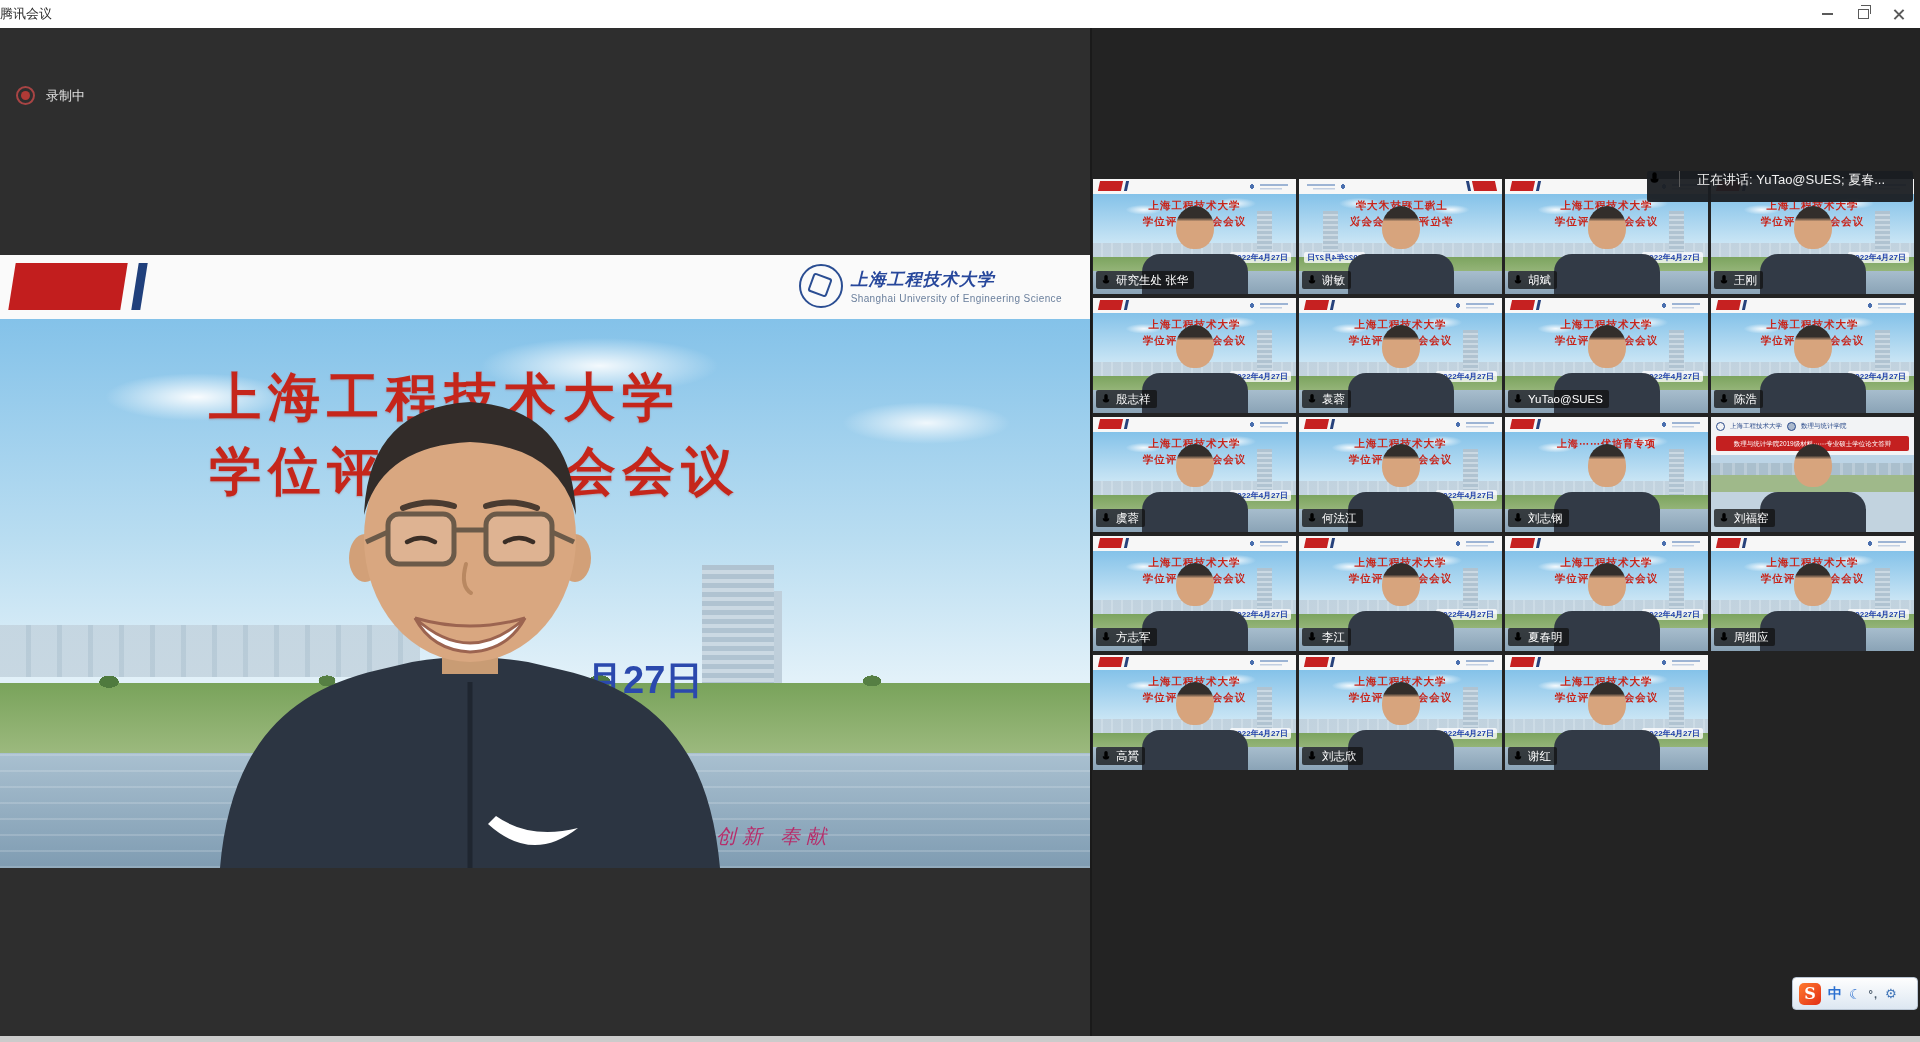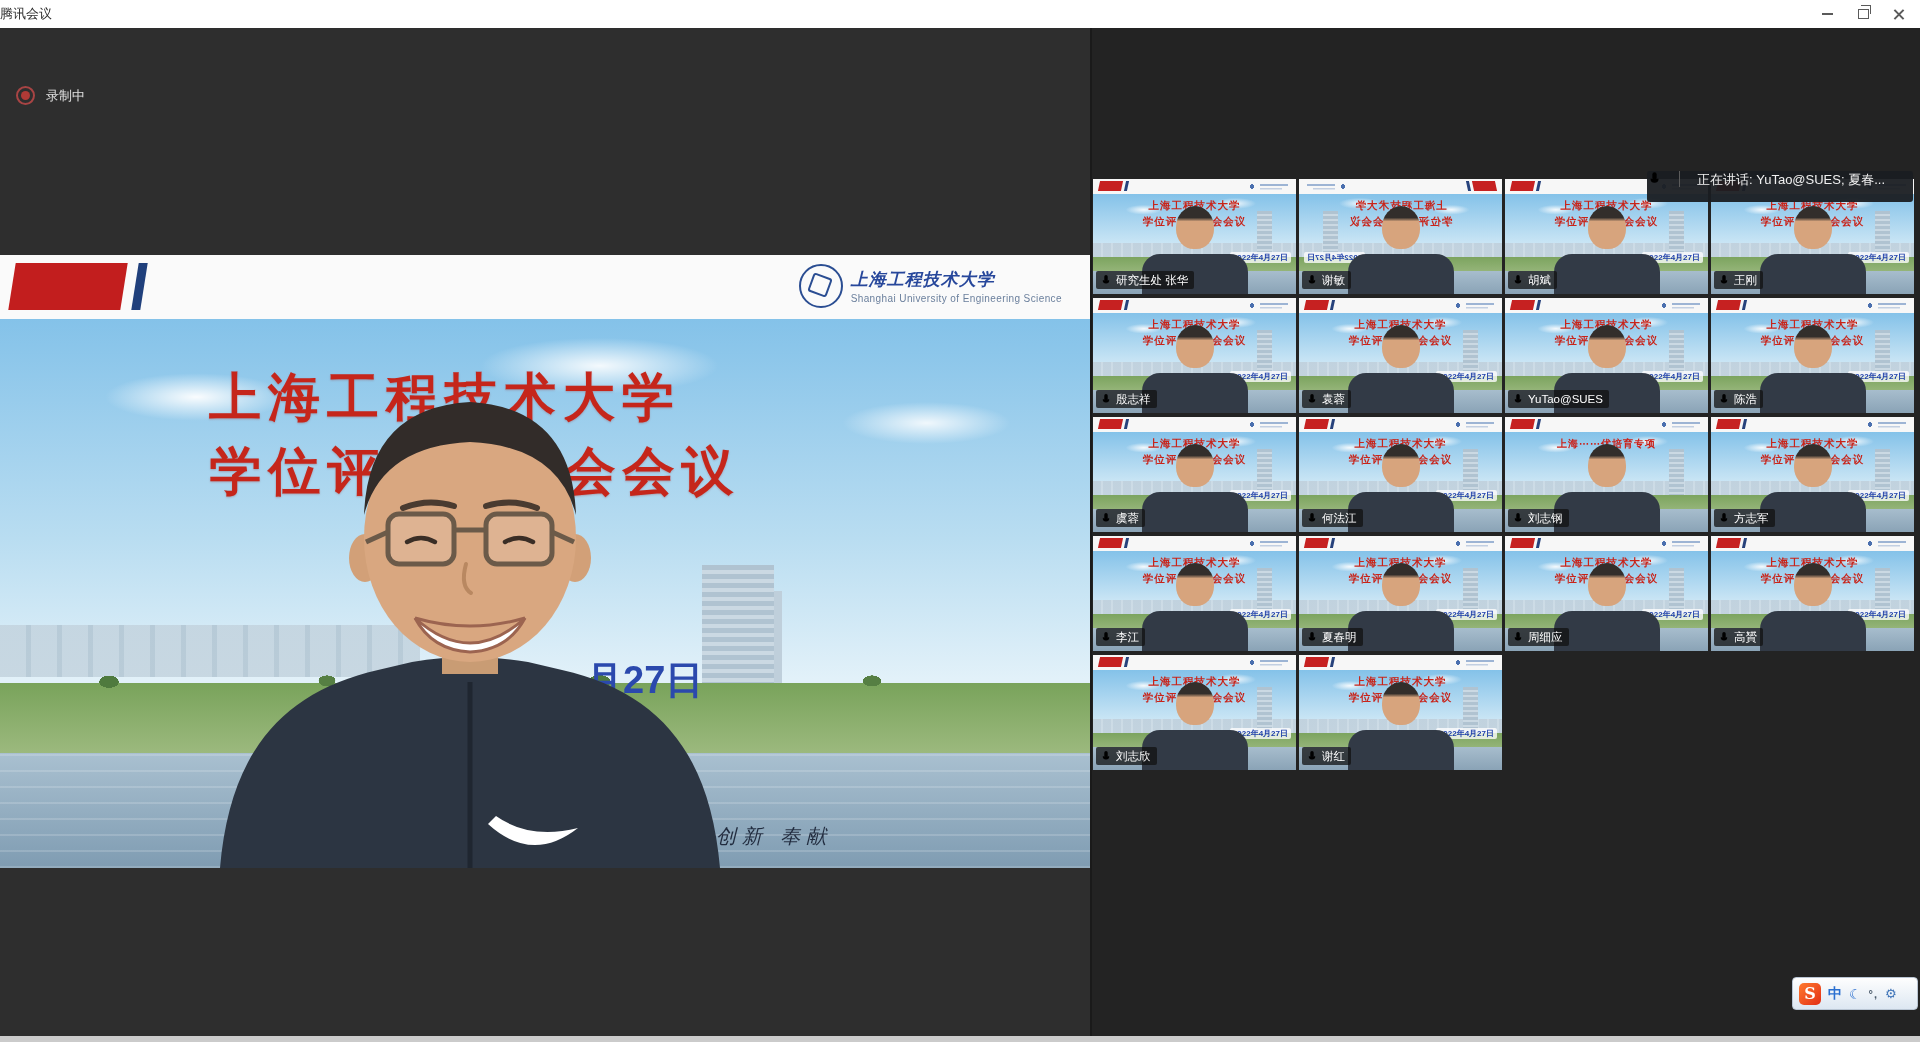--- a/index.html
+++ b/index.html
@@ -68,21 +68,21 @@
                radial-gradient(15px 9px at 80% 55%,#567f43 60%,transparent 61%);}
   .m-water{position:absolute;left:0;top:434px;right:0;bottom:0;background:linear-gradient(#a9c0d0,#7f9cb2);}
   .m-water::before{content:"";position:absolute;inset:0;
     background:repeating-linear-gradient(0deg,rgba(255,255,255,.16) 0 2px,transparent 2px 16px);}
   .m-l1,.m-l2{position:absolute;font-family:"DejaVu Serif",serif;font-weight:bold;color:#c5261b;
     text-align:center;white-space:nowrap;letter-spacing:7px;z-index:4;text-shadow:0 1px 2px rgba(150,20,10,.25);}
   .m-l1{left:0;width:890px;top:108px;font-size:52px;}
   .m-l2{left:0;width:950px;top:182px;font-size:52px;}
   .m-date{position:absolute;left:585px;top:400px;font-size:38px;font-weight:bold;color:#2b49ad;z-index:4;}
   .m-motto{position:absolute;left:716px;top:568px;font-size:20px;font-style:italic;font-family:"DejaVu Serif",serif;
-    color:#0f172a;opacity:.85;letter-spacing:6px;z-index:4;}
+    color:#be185d;opacity:.85;letter-spacing:6px;z-index:4;}
   .m-person{position:absolute;left:160px;top:95px;width:620px;height:518px;z-index:5;}
 
   
   .grid{position:absolute;left:1093px;top:179px;display:grid;grid-template-columns:repeat(4,203px);
     grid-auto-rows:115px;column-gap:3px;row-gap:4px;z-index:10;}
   .tile{position:relative;background:#0d0d0d;overflow:hidden;}
   .tile.active{outline:2px solid #27b24f;outline-offset:-2px;}
   .tbg{position:absolute;inset:0;}
 
   
@@ -575,20 +575,45 @@
             <i class="pbody"></i>
           </div>
     </div>
     <div class="nametag mic-muted">
       <svg class="mic" viewBox="0 0 14 14">
             <use href="#mic-glyph"></use>
           </svg>
       <span class="pname">刘志钢</span>
     </div>
   </div>
+      <div class="tile bg-banner">
+    <div class="tbg">
+
+      <div class="bannerset">
+        <div class="bheader">
+              <i></i>
+              <span class="bh-l">上海工程技术大学</span>
+              <i class="bh-div"></i>
+              <span class="bh-r">数理与统计学院</span>
+            </div>
+        <div class="bbanner">数理与统计学院2019级材料⋯⋯专业硕士学位论文答辩</div>
+        <div class="bphoto"></div>
+      </div>
+      <div class="person">
+            <i class="phead"></i>
+            <i class="pbody"></i>
+          </div>
+    </div>
+    <div class="nametag mic-muted">
+      <svg class="mic" viewBox="0 0 14 14">
+            <use href="#mic-glyph"></use>
+          </svg>
+      <span class="pname">刘福窑</span>
+    </div>
+  </div>
       <div class="tile bg-campus">
     <div class="tbg">
       <div class="campus">
         <div class="band">
               <i class="flag"></i>
               <i class="crest"></i>
             </div>
         <div class="sky"></div>
             <div class="tower"></div>
             <div class="green"></div>

